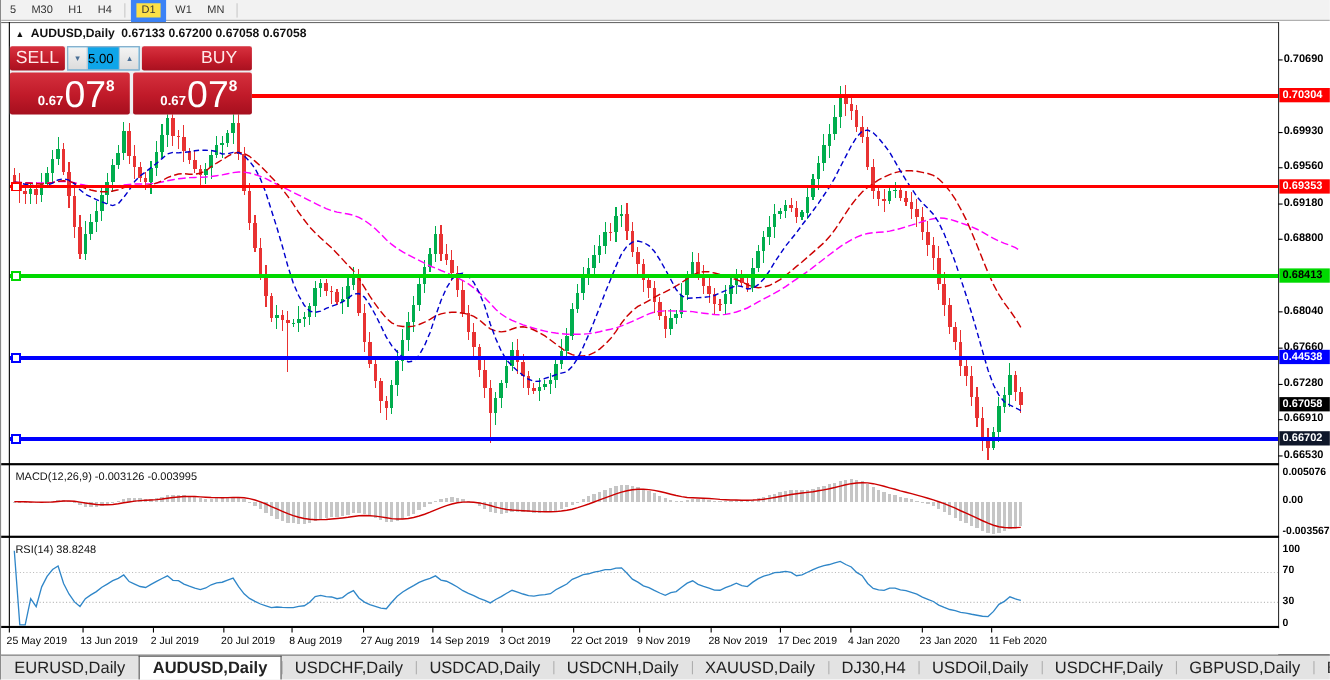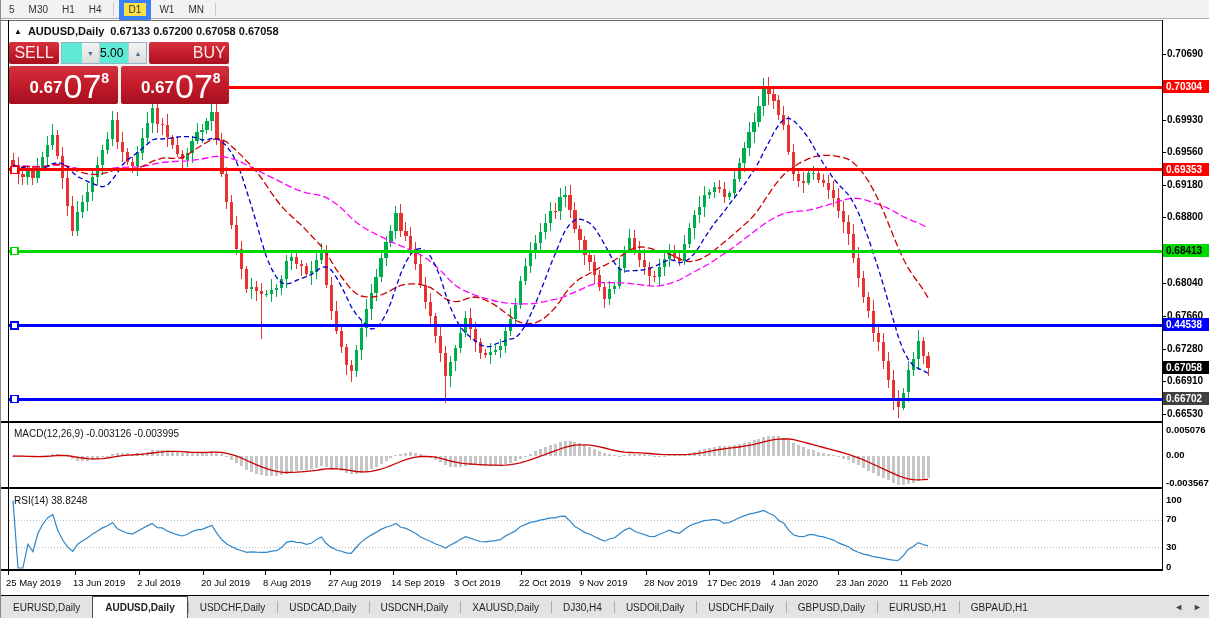--- a/index.html
+++ b/index.html
@@ -42,37 +42,37 @@
   .xtick{position:absolute;top:0;width:1px;height:4px;background:#000;}
   .xlabel{position:absolute;top:6px;font-size:9.5px;color:#000;white-space:nowrap;}
   
   .trade-panel{position:absolute;left:8px;top:42px;width:220px;height:62px;background:#eef0f2;z-index:8;}
   .tp-row1{display:flex;height:22px;align-items:stretch;}
   .btn-red{background:linear-gradient(180deg,#d8323f 0%,#c21b2a 55%,#a91120 100%);
     color:#ffeaea;font-size:16px;display:flex;align-items:center;justify-content:center;
     border-radius:2px;}
   .btn-sell{width:50px;margin-right:2px;}
   .btn-buy{width:47px;margin-left:2px;flex:1;padding-left:40px;}
-  .spin{display:flex;flex:1;border:1px solid #9ab0c6;background:#5eead4;box-sizing:border-box;padding-left:20px;}
+  .spin{display:flex;flex:1;border:1px solid #9ab0c6;background:#0ea5e9;box-sizing:border-box;}
   .spin-btn{width:17px;background:linear-gradient(#f4f4f4,#dcdcdc);color:#4a6f96;font-size:7px;
     display:flex;align-items:center;justify-content:center;}
   .spin-btn.dn{border-right:1px solid #c0c9d2;}
   .spin-btn.up{border-left:1px solid #c0c9d2;}
   .spin-val{flex:1;font-size:12px;color:#000;text-align:right;padding:3px 5px 0 0;}
   .tp-row2{display:flex;height:38px;margin-top:2px;}
   .quote-box{flex:1;display:flex;align-items:flex-end;justify-content:center;color:#fff;
     background:linear-gradient(180deg,#d5303d 0%,#c01a29 55%,#a60f1e 100%);border-radius:2px;}
   .quote-box.bid{margin-right:3px;}
-  .q-prefix{font-size:17px;font-weight:700;margin:0 1px 6px 12px;}
+  .q-prefix{font-size:12px;font-weight:700;margin:0 1px 6px 12px;}
   .q-big{font-size:34px;line-height:34px;font-weight:400;margin-bottom:1px;}
   .q-sup{font-size:14px;font-weight:700;align-self:flex-start;margin-top:4px;}
   
   .tabbar{position:absolute;left:0;top:596px;width:1209px;height:22px;background:#e3e3e3;
     display:flex;align-items:stretch;box-sizing:border-box;}
-  .tab{font-size:10px;color:#222;display:flex;align-items:center;padding:0 12px;position:relative;cursor:default;white-space:nowrap;}
+  .tab{font-size:15px;color:#222;display:flex;align-items:center;padding:0 12px;position:relative;cursor:default;white-space:nowrap;}
   .tab + .tab:before{content:"";position:absolute;left:0;top:5px;width:1px;height:12px;background:#aeaeae;}
   .tab.active{background:#fff;border:1px solid #4c4c4c;border-bottom:none;font-weight:700;z-index:2;}
   .tab.active:before{display:none;}
   .tab-nav{margin-left:auto;display:flex;align-items:center;gap:10px;padding:0 8px;}
   .tab-nav span{font-size:9px;color:#444;}
 </style>
 </head>
 <body>
 
 <div class="window">
@@ -704,21 +704,21 @@
     <div class="ytick" style="top:323px">0.67280</div>
       <div class="ydash" style="top:361px"></div>
     <div class="ytick" style="top:355px">0.66910</div>
       <div class="ydash" style="top:394px"></div>
     <div class="ytick" style="top:388px">0.66530</div>
       <div class="ybox" style="top:60px;background:#ff0000;color:#ffffff">0.70304</div>
       <div class="ybox" style="top:143px;background:#ff0000;color:#ffffff">0.69353</div>
       <div class="ybox" style="top:224px;background:#00d900;color:#000000">0.68413</div>
       <div class="ybox" style="top:298px;background:#0000ff;color:#ffffff">0.44538</div>
       <div class="ybox" style="top:341px;background:#000000;color:#ffffff">0.67058</div>
-      <div class="ybox" style="top:372px;background:#404040;color:#ffffff">0.66702</div>
+      <div class="ybox" style="top:372px;background:#0f172a;color:#ffffff">0.66702</div>
     </div>
   <div id="sub-axis">
       <div class="sub-axis-label" style="top:424px">0.005076</div>
       <div class="sub-axis-label" style="top:449px">0.00</div>
       <div class="sub-axis-label" style="top:477px">-0.003567</div>
       <div class="sub-axis-label" style="top:494px">100</div>
       <div class="sub-axis-label" style="top:513px">70</div>
       <div class="sub-axis-label" style="top:541px">30</div>
       <div class="sub-axis-label" style="top:561px">0</div>
     </div>

